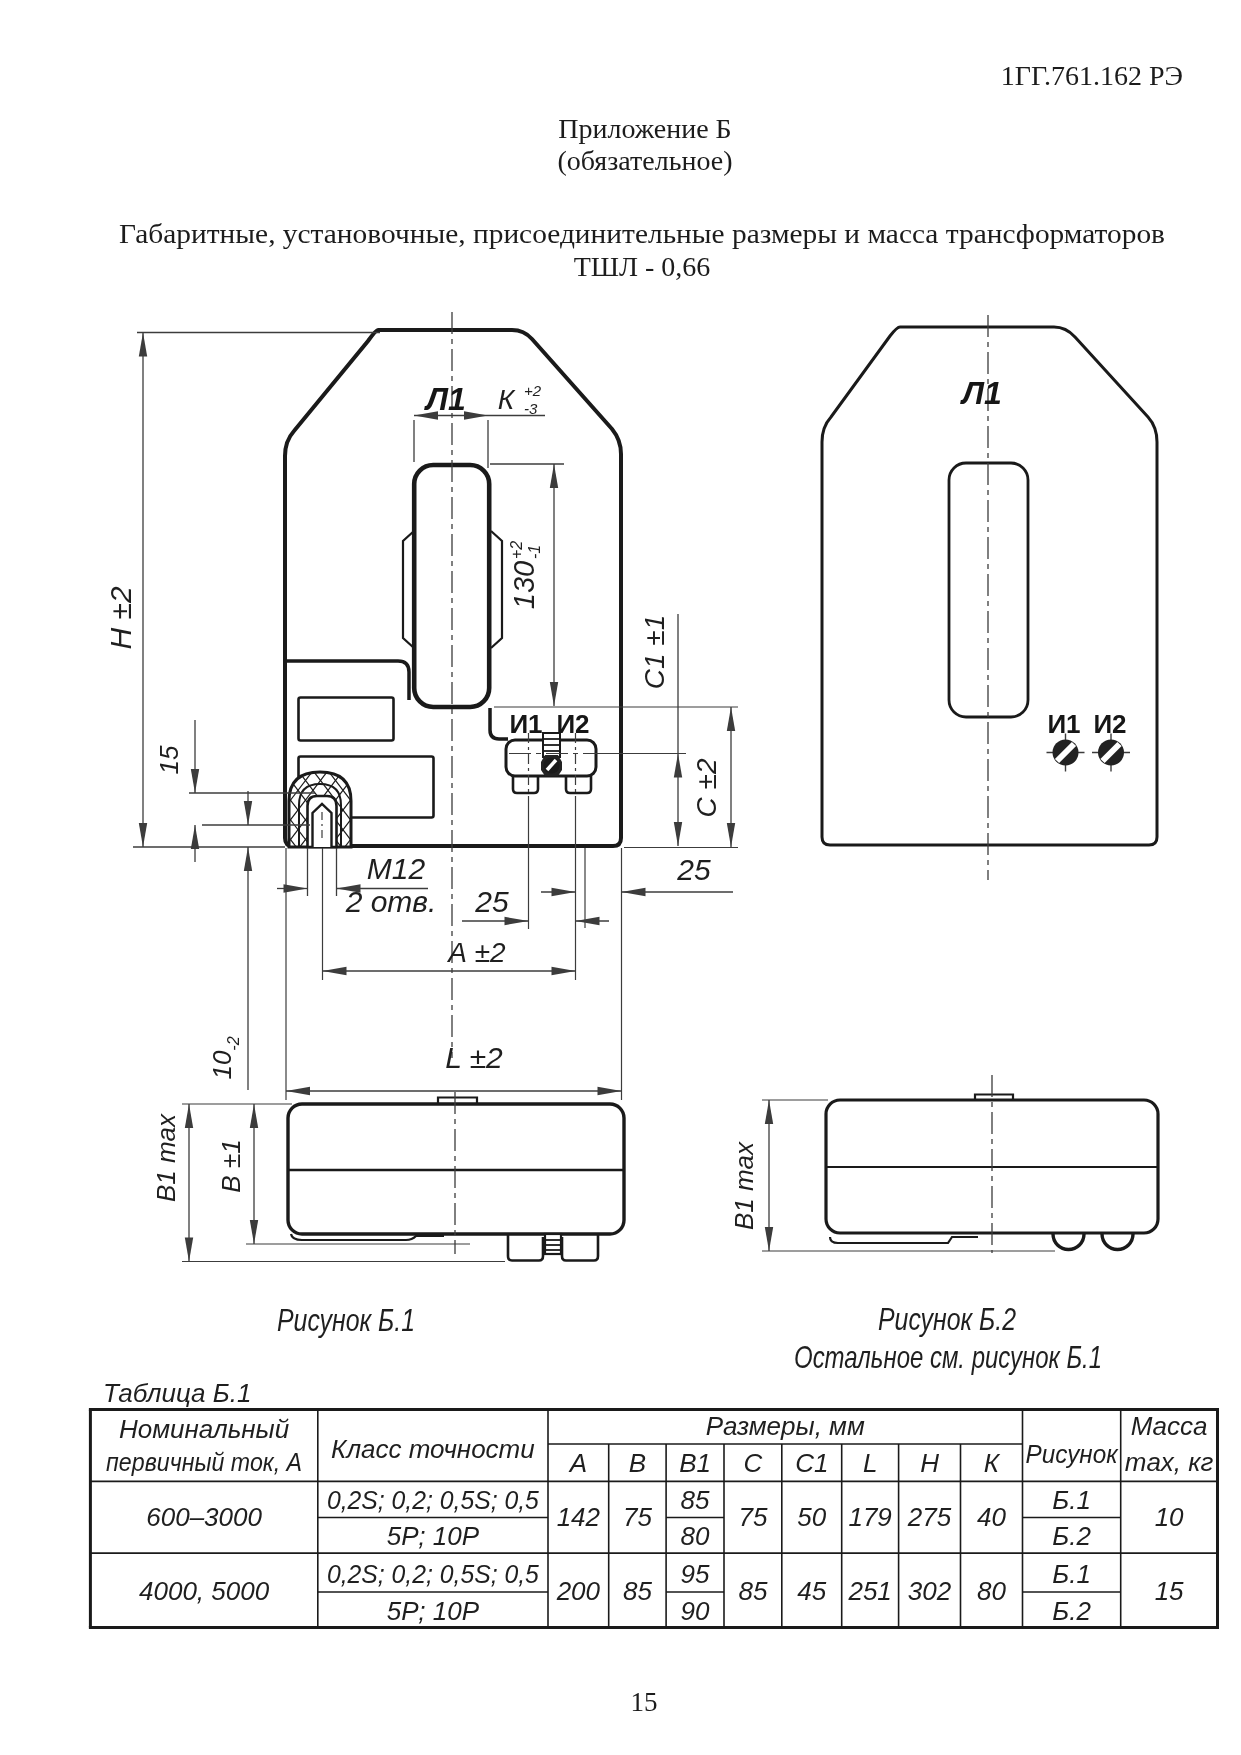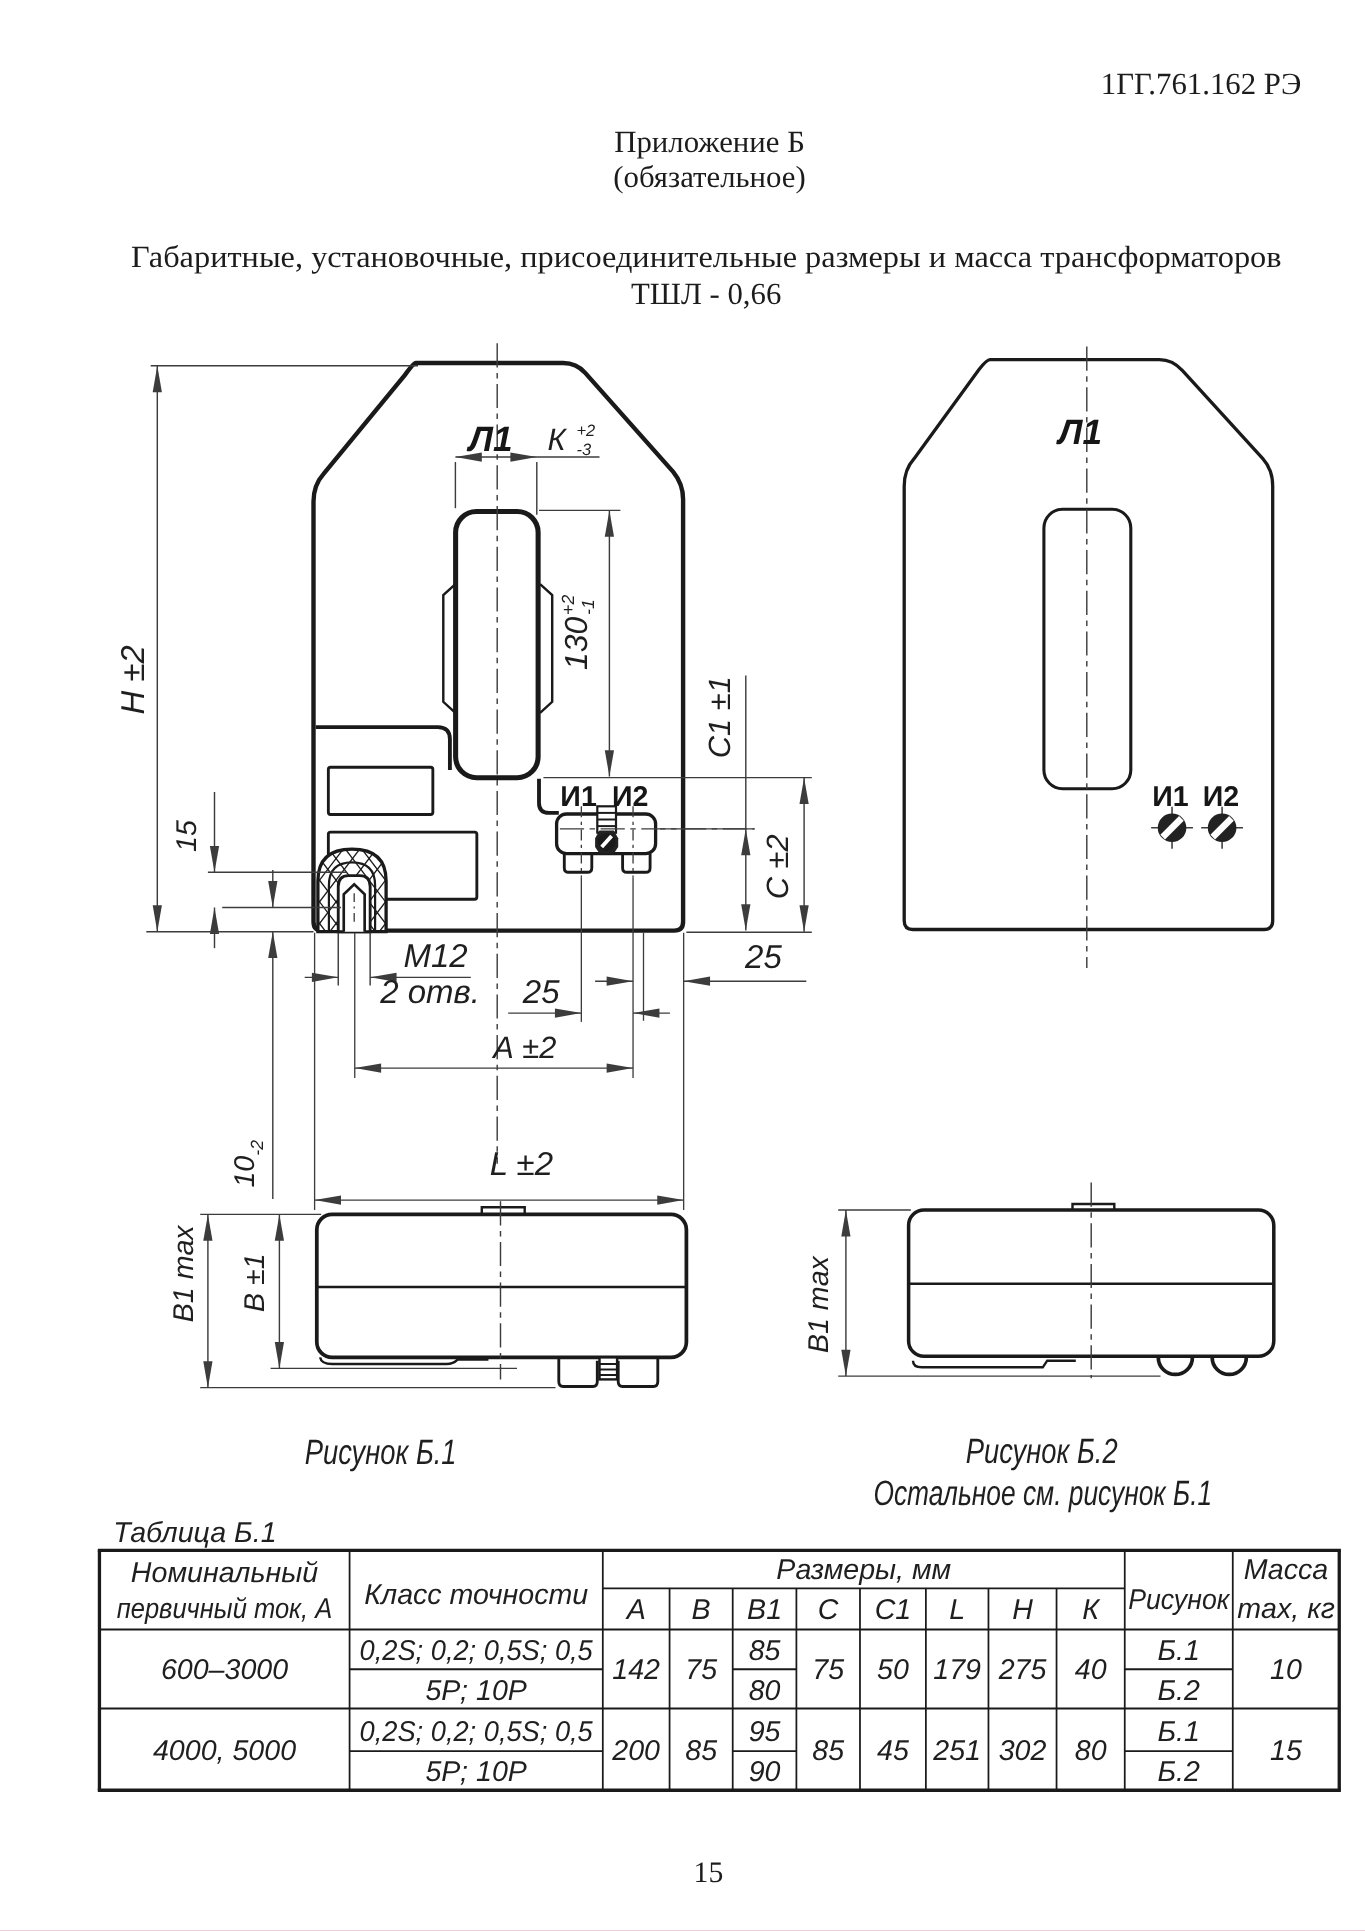--- a/index.html
+++ b/index.html
@@ -1,16 +1,16 @@
 <!DOCTYPE html>
 <html><head>
 <meta charset="utf-8">
 <style>
   html,body{margin:0;padding:0;background:#ffffff;}
-  #page{width:1241px;height:1755px;position:relative;background:#be185d;overflow:hidden;}
+  #page{width:1241px;height:1755px;position:relative;background:#f9a8d4;overflow:hidden;}
   .ser{font-family:"Liberation Serif",serif;fill:#1c1c1c;}
   .dr{font-family:"Liberation Sans",sans-serif;font-style:italic;fill:#1f1f1f;}
   .drb{font-family:"Liberation Sans",sans-serif;font-weight:bold;fill:#161616;}
 </style>
 </head>
 <body>
 <div id="page">
 <svg width="1241" height="1755" viewBox="0 0 1241 1755">
 <rect x="0" y="0" width="1241" height="1755" fill="#ffffff"></rect>
 

